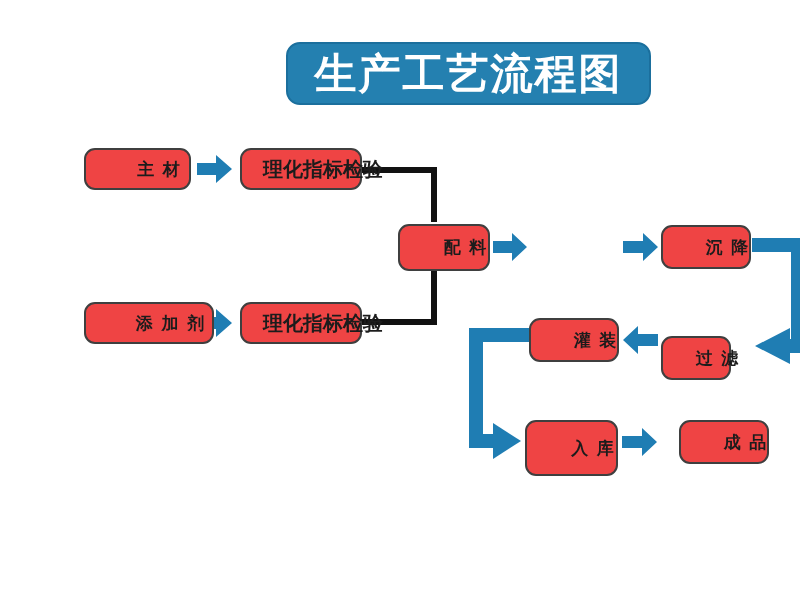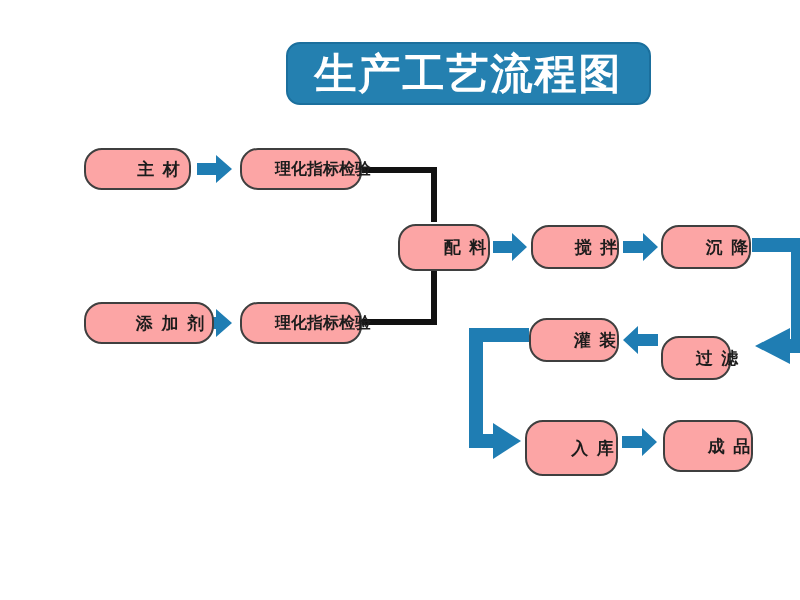--- a/index.html
+++ b/index.html
@@ -13,27 +13,27 @@
     background:var(--banner-blue,#2480b0);
     border:2px solid var(--banner-border,#1b6f9d);
     border-radius:14px;box-sizing:border-box;
     display:flex;align-items:center;justify-content:center;
   }
   .banner span{
     color:#ffffff;font-size:42px;font-weight:600;letter-spacing:2px;
     line-height:1;white-space:nowrap;
   }
   .node{
-    position:absolute;box-sizing:border-box;background:#fca5a5;
-    border:2px solid var(--box-border,#3f3f3f);border-radius:18px;
+    position:absolute;box-sizing:border-box;background:#ef4444;
+    border:2px solid var(--box-border,#3f3f3f);border-radius:11px;
     display:flex;align-items:center;justify-content:center;
     font-size:17px;font-weight:600;color:#1c1c1c;letter-spacing:2px;
     white-space:nowrap;z-index:2;padding-left:44px;
   }
-  .node.small-text{font-size:16px;letter-spacing:0;}
+  .node.small-text{font-size:20px;letter-spacing:0;}
   svg.overlay{position:absolute;left:0;top:0;z-index:1;}
   .blk{fill:var(--accent-blue,#1f7db3);}
   .blk-stroke{stroke:var(--accent-blue,#1f7db3);stroke-width:14;fill:none;stroke-linejoin:miter;}
   .conn{stroke:var(--connector-black,#111111);stroke-width:6;fill:none;stroke-linejoin:miter;}
 </style>
 </head>
 <body>
 
 <div id="canvas">
 
@@ -67,25 +67,24 @@
   <div class="node" style="left:36px;top:148px;width:107px;height:42px">主 材</div>
 
   <div class="node small-text" style="left:192px;top:148px;width:122px;height:42px">理化指标检验</div>
 
   <div class="node" style="left:36px;top:302px;width:130px;height:42px">添 加 剂</div>
 
   <div class="node small-text" style="left:192px;top:302px;width:122px;height:42px">理化指标检验</div>
 
   <div class="node" style="left:350px;top:224px;width:92px;height:47px">配 料</div>
 
-  <div class="node" style="left:483px;top:225px;width:88px;height:44px">搅 拌</div>
 
   <div class="node" style="left:481px;top:318px;width:90px;height:44px">灌 装</div>
 
   <div class="node" style="left:613px;top:225px;width:90px;height:44px">沉 降</div>
 
   <div class="node" style="left:613px;top:336px;width:70px;height:44px">过 滤</div>
 
   <div class="node" style="left:477px;top:420px;width:93px;height:56px">入 库</div>
 
-  <div class="node" style="left:615px;top:420px;width:90px;height:52px">成 品</div>
+  <div class="node" style="left:631px;top:420px;width:90px;height:44px">成 品</div>
 
 </div>
 
 </body></html>

